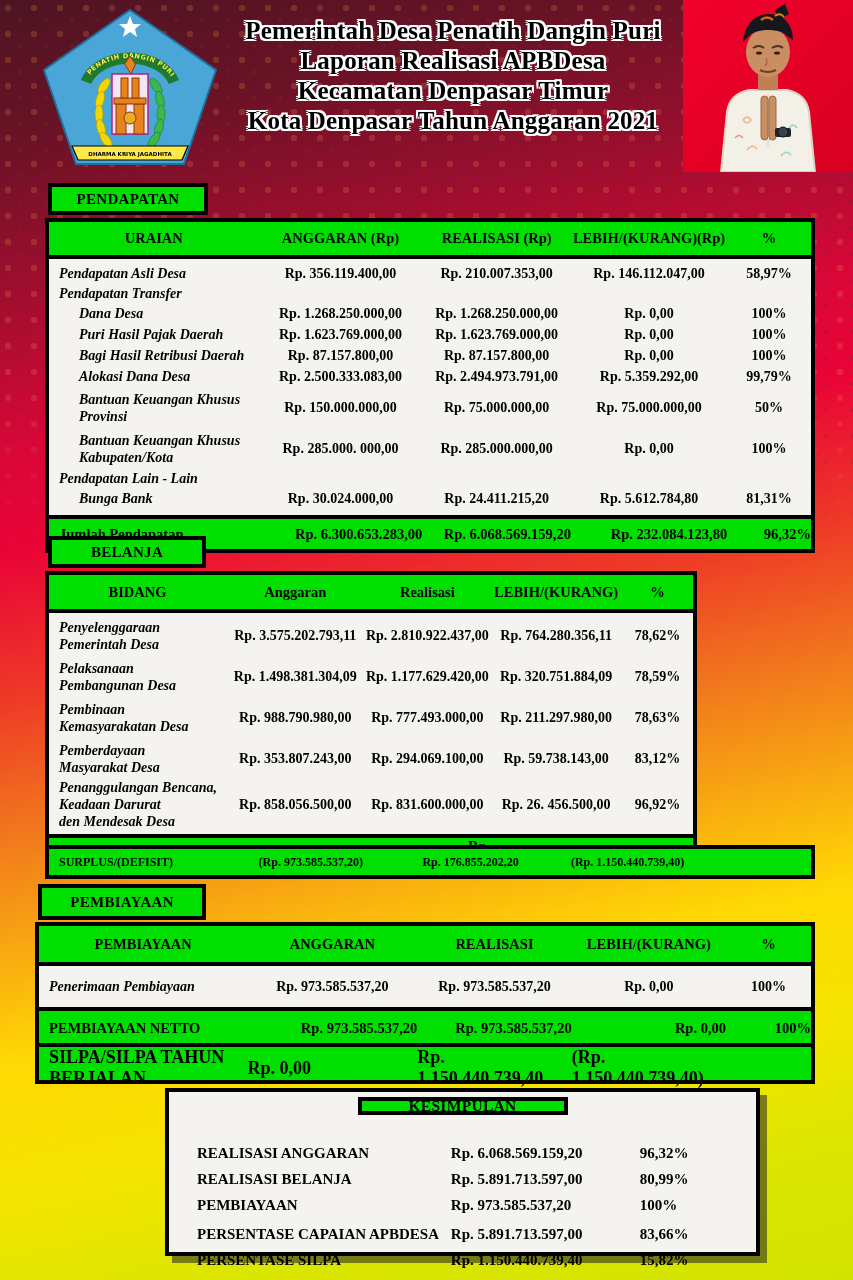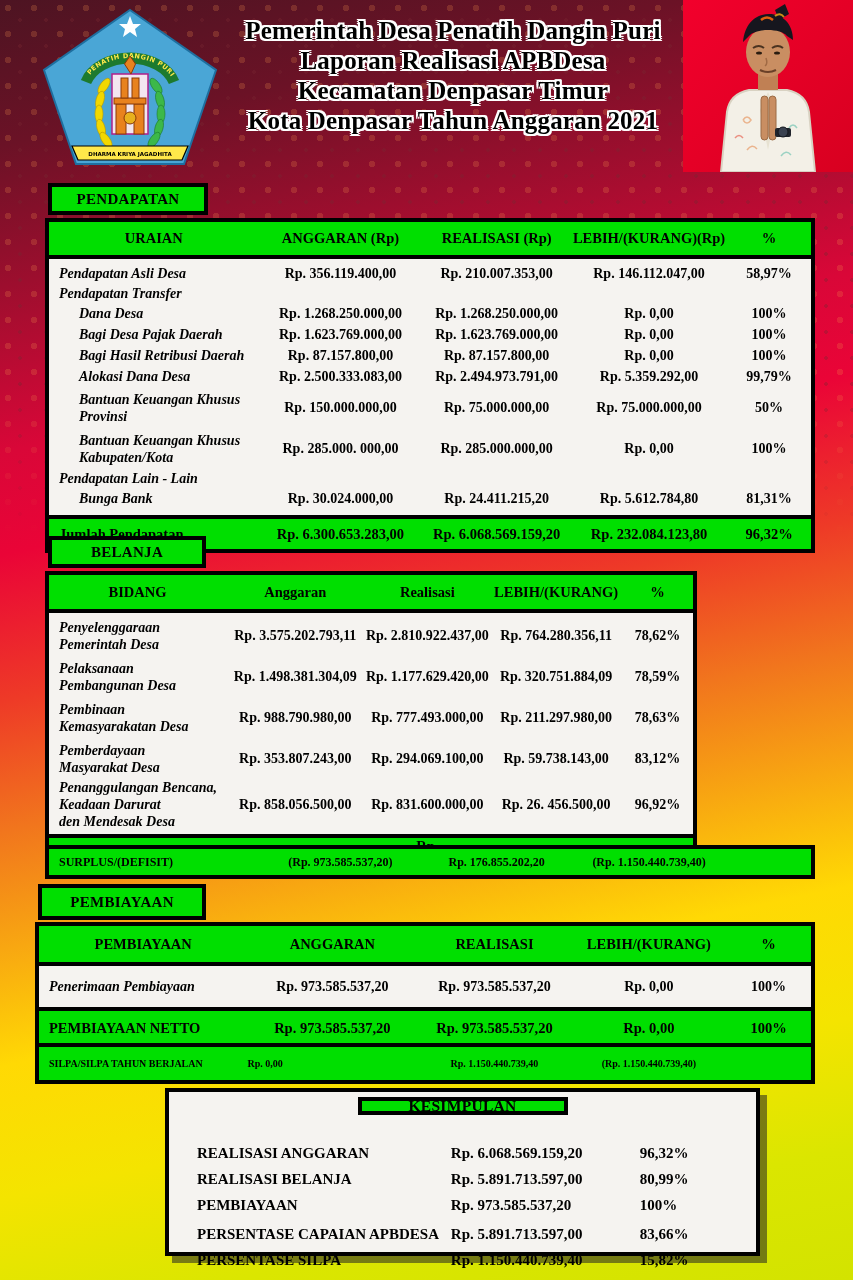--- a/index.html
+++ b/index.html
@@ -51,27 +51,27 @@
   .trow.sub .c-label{padding-left:30px;}
   .trow{min-height:21px;}
   .trow.group{min-height:19px;}
   .trow.h2{min-height:41px;}
   .trow.h3{min-height:50px;}
   .total-row{
     background:#00df00;border-top:4px solid #000;display:grid;align-items:center;
     font-size:14.5px;min-height:30px;
   }
   .total-row .c-label{text-align:left;padding-left:10px;}
-  .total-row .c{text-align:center;}
+  .total-row .c{text-align:right;}
   .bar{
     background:#00df00;border:4px solid #000;box-sizing:border-box;
     display:grid;align-items:center;font-size:12px;
   }
   .bar .c-label{text-align:left;padding-left:10px;}
-  .bar .c{text-align:center;}
+  .bar .c{}
   .bar .c.left{text-align:left;}
   
   .kbox{
     left:165px;top:1088px;width:595px;height:168px;background:#f5f3f0;
     border:4px solid #000;box-sizing:border-box;box-shadow:7px 7px 0 rgba(35,35,35,.55);
   }
   .kchip{
     position:absolute;left:50%;top:5px;transform:translateX(-50%);
     width:210px;height:18px;font-size:15.5px;
   }
@@ -214,21 +214,21 @@
 
         <div class="trow grid5a sub">
           <span class="c-label">Dana Desa</span>
           <span class="c">Rp. 1.268.250.000,00</span>
           <span class="c">Rp. 1.268.250.000,00</span>
           <span class="c">Rp. 0,00</span>
           <span class="c">100%</span>
         </div>
 
         <div class="trow grid5a sub">
-          <span class="c-label">Bagi Desa Pajak Daerah</span>
+          <span class="c-label">Puri Hasil Pajak Daerah</span>
           <span class="c">Rp. 1.623.769.000,00</span>
           <span class="c">Rp. 1.623.769.000,00</span>
           <span class="c">Rp. 0,00</span>
           <span class="c">100%</span>
         </div>
 
         <div class="trow grid5a sub">
           <span class="c-label">Bagi Hasil Retribusi Daerah</span>
           <span class="c">Rp. 87.157.800,00</span>
           <span class="c">Rp. 87.157.800,00</span>
@@ -388,21 +388,21 @@
       </div>
     <div class="total-row grid5b" style="min-height:34px;">
       <span class="c-label">PEMBIAYAAN NETTO</span>
       <span class="c">Rp. 973.585.537,20</span>
       <span class="c">Rp. 973.585.537,20</span>
       <span class="c">Rp. 0,00</span>
       <span class="c">100%</span>
     </div>
   </div>
 
-  <div class="abs bar grid5b" style="left:35px;top:1043px;width:780px;height:41px;font-size:10px;">
+  <div class="abs bar grid5b" style="left:35px;top:1043px;width:780px;height:41px;font-size:18px;">
     <span class="c-label">SILPA/SILPA TAHUN BERJALAN</span>
     <span class="c left">Rp. 0,00</span>
     <span class="c">Rp. 1.150.440.739,40</span>
     <span class="c">(Rp. 1.150.440.739,40)</span>
     <span class="c"></span>
   </div>
 
   <div class="abs kbox">
     <div class="chip kchip">
       <span>KESIMPULAN</span>

